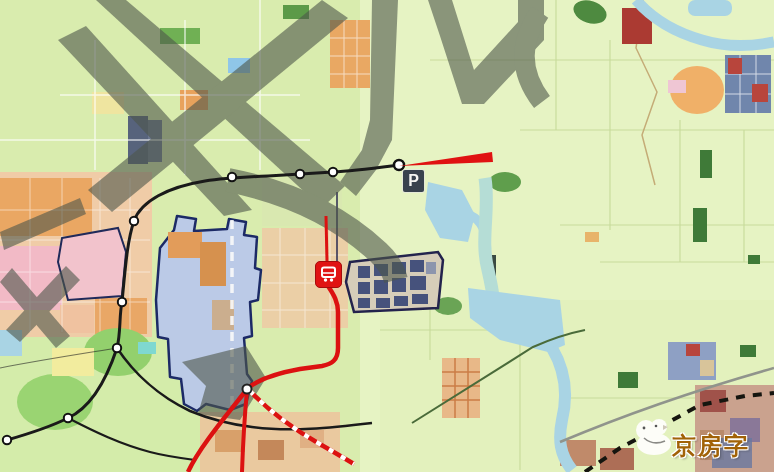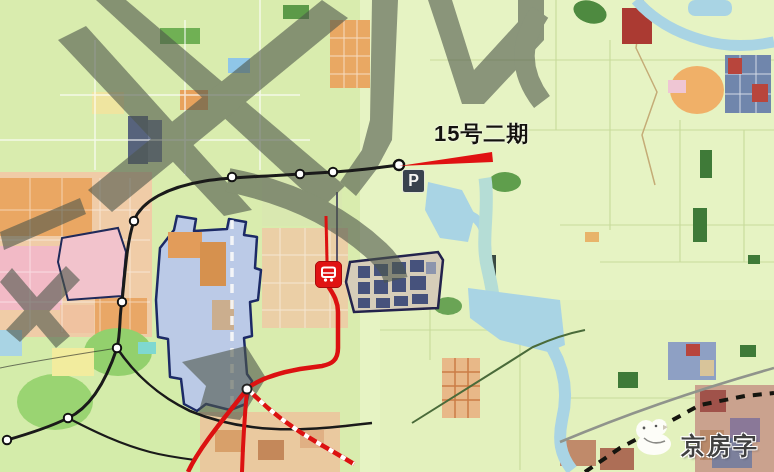--- a/index.html
+++ b/index.html
@@ -10,23 +10,23 @@
             text-shadow:0 0 2px rgba(255,255,255,.85),0 0 3px rgba(255,255,255,.6);}
   #label-line15{left:434px;top:123px;font-size:22px;letter-spacing:1px;}
   #label-connector{left:343px;top:425px;font-size:23px;letter-spacing:0.5px;}
   #p-badge{position:absolute;left:403px;top:170px;width:21px;height:22px;background:#39424e;
            color:#f4f4f2;font-size:16px;font-weight:800;display:flex;align-items:center;
            justify-content:center;border-radius:2px;box-shadow:0 0 0 1px rgba(230,230,225,.7);}
   #train-badge{position:absolute;left:315px;top:261px;width:27px;height:27px;background:#e01313;
            border:1.5px solid #a50c0c;border-radius:5px;box-sizing:border-box;
            display:flex;align-items:center;justify-content:center;}
   #logo{position:absolute;left:632px;top:414px;width:140px;height:52px;}
-  #logo-text{position:absolute;left:40px;top:16px;font-size:24px;font-weight:800;color:#404040;
+  #logo-text{position:absolute;left:40px;top:16px;font-size:24px;font-weight:800;color:#a16207;
            letter-spacing:2px;white-space:nowrap;
-           text-shadow:-1px -1px 0 #fff,1px -1px 0 #fff,-1px 1px 0 #fff,1px 1px 0 #fff,2px 2px 2px rgba(0,0,0,.25);margin-left:9px;}
+           text-shadow:-1px -1px 0 #fff,1px -1px 0 #fff,-1px 1px 0 #fff,1px 1px 0 #fff,2px 2px 2px rgba(0,0,0,.25);}
 </style>
 </head>
 <body>
 
 <div id="stage">
 <svg id="basemap" width="774" height="472" viewBox="0 0 774 472">
 
   <g>
     <rect x="0" y="0" width="774" height="472" fill="#d9ecae"></rect>
     <rect x="360" y="0" width="414" height="472" fill="#e6f3c3"></rect>
@@ -249,21 +249,20 @@
     <path d="M248,388 C237,402 222,420 209,438 C201,449 193,461 188,472" stroke-width="4.5"></path>
     <path d="M247,390 C245,412 243,442 242,472" stroke-width="4"></path>
     <path d="M250,391 C267,409 292,428 318,443 C332,451 344,458 354,464" stroke-width="4.5"></path>
   </g>
   <path d="M250,391 C267,409 292,428 318,443 C332,451 344,458 354,464" fill="none" stroke="#ffffff" stroke-width="4.5" stroke-dasharray="5 9"></path>
   <circle cx="247" cy="389" r="4.5" fill="#ffffff" stroke="#222" stroke-width="2"></circle>
 
   <polygon points="399,166 492,152 493,162" fill="#e01212"></polygon>
 </svg>
 
-<div id="label-line15" class="maplabel">15号二期</div>
 
 
 <div id="p-badge">
   <span>P</span>
 </div>
 
 <div id="train-badge">
   <svg width="17" height="17" viewBox="0 0 17 17">
     <rect x="2" y="1.5" width="13" height="9.5" rx="2" fill="none" stroke="#ffffff" stroke-width="2"></rect>
     <path d="M2,7 H15" stroke="#ffffff" stroke-width="1.5"></path>

